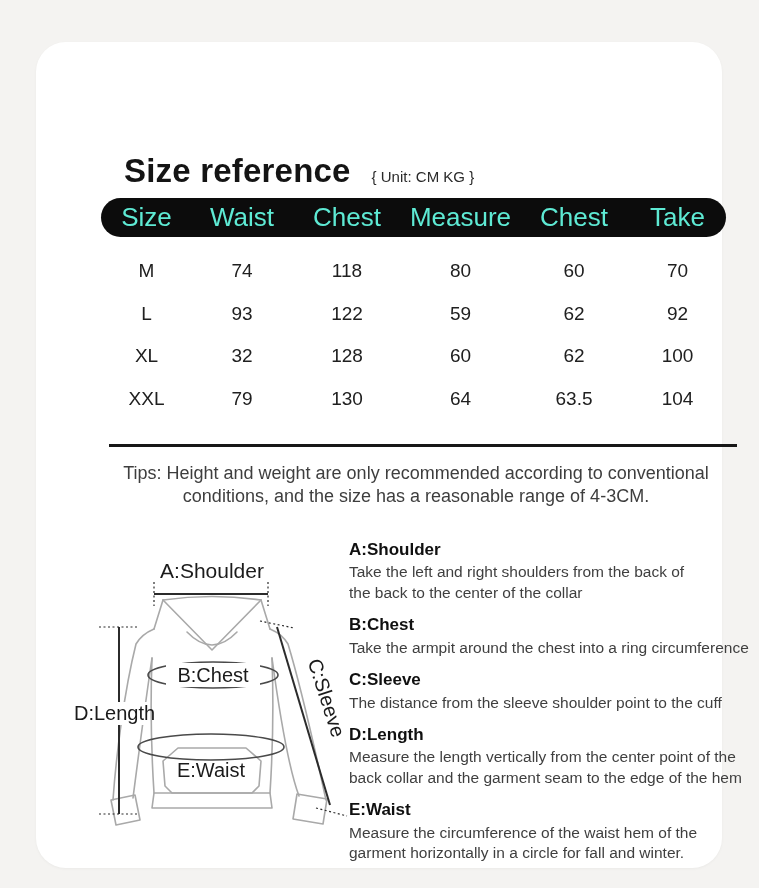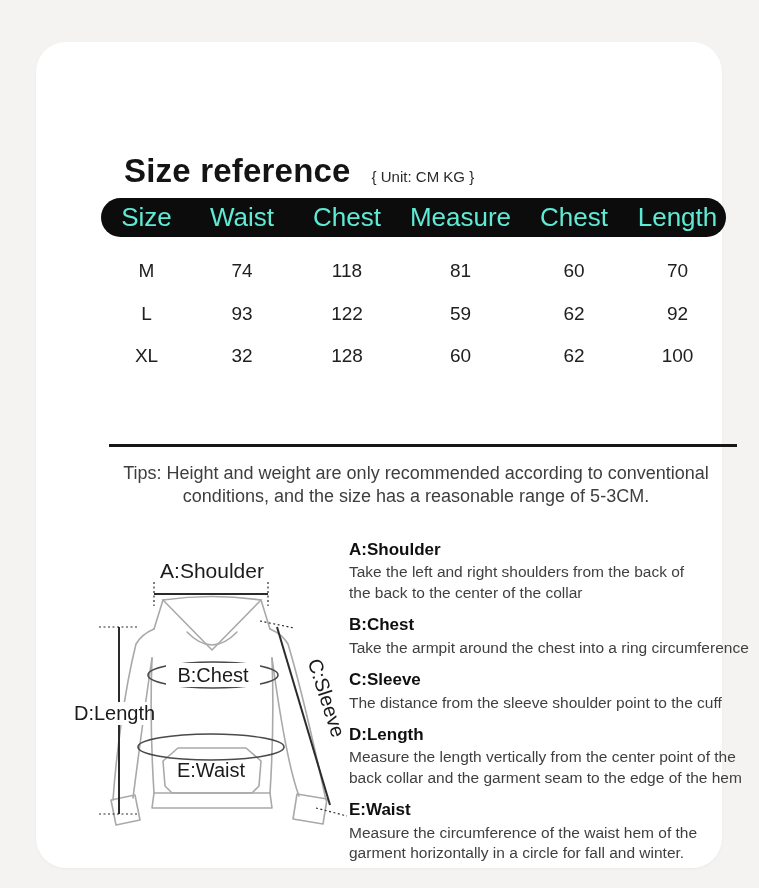--- a/index.html
+++ b/index.html
@@ -31,54 +31,62 @@
       <span class="title">Size reference</span>
       <span class="unit">{ Unit: CM KG }</span>
     </div>
 
     <div class="thead grid6">
       <span>Size</span>
       <span>Waist</span>
       <span>Chest</span>
       <span>Measure</span>
       <span>Chest</span>
-      <span>Length</span>
+      <span>Take</span>
     </div>
 
     <div class="tbody">
       <div class="trow grid6">
         <span>M</span>
         <span>74</span>
         <span>118</span>
-        <span>81</span>
+        <span>80</span>
         <span>60</span>
         <span>70</span>
       </div>
       <div class="trow grid6">
         <span>L</span>
         <span>93</span>
         <span>122</span>
         <span>59</span>
         <span>62</span>
         <span>92</span>
       </div>
       <div class="trow grid6">
         <span>XL</span>
         <span>32</span>
         <span>128</span>
         <span>60</span>
         <span>62</span>
         <span>100</span>
       </div>
+      <div class="trow grid6">
+        <span>XXL</span>
+        <span>79</span>
+        <span>130</span>
+        <span>64</span>
+        <span>63.5</span>
+        <span>104</span>
+      </div>
     </div>
 
     <div class="divider"></div>
 
     <div class="tips">Tips: Height and weight are only recommended according to conventional
-conditions, and the size has a reasonable range of 5-3CM.</div>
+conditions, and the size has a reasonable range of 4-3CM.</div>
 
     <svg class="diagram" viewBox="0 0 290 330" xmlns="http://www.w3.org/2000/svg">
 
       <g stroke="#a9a9a9" stroke-width="1.6" fill="none" stroke-linejoin="round" stroke-linecap="round">
         <path d="M97,68 Q146,61 195,68"></path>
         <path d="M97,68 L88,97"></path>
         <path d="M195,68 L204,97"></path>
         <path d="M97,68 L146,118 L195,68"></path>
         <path d="M121,100 Q146,126 171,100"></path>
         <path d="M88,97 Q76,102 70,112 C58,160 50,225 47,268"></path>

